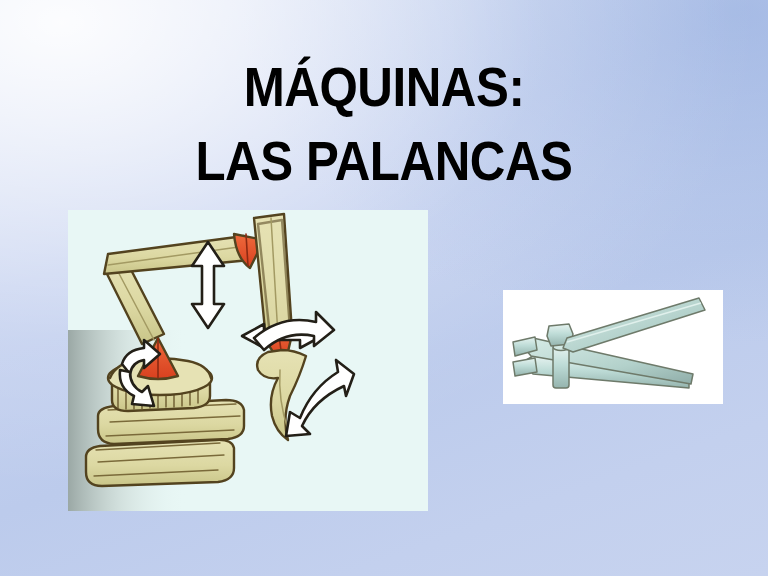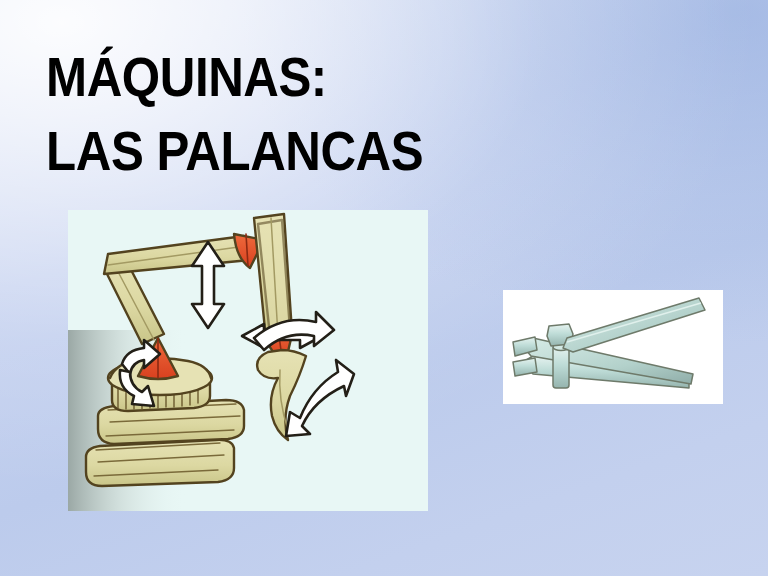--- a/index.html
+++ b/index.html
@@ -21,23 +21,23 @@
     background-image:
       radial-gradient(130% 115% at 8% 4%, rgba(255,255,255,0.92) 0%, rgba(255,255,255,0.55) 22%, rgba(255,255,255,0.12) 48%, rgba(255,255,255,0.00) 70%),
       radial-gradient(90% 80% at 96% 2%, rgba(140,168,220,0.55) 0%, rgba(150,176,224,0.25) 40%, rgba(255,255,255,0.00) 72%),
       linear-gradient(160deg, #dde4f6 0%, #c6d2f0 34%, #bccbec 60%, #c3d0ee 82%, #c7d3ef 100%);
   }
 
   
   .title-block {
     position: absolute;
     left: 0;
-    top: 40px;
+    top: 50px;
     width: 768px;
-    text-align: left;
+    text-align: center;
     color: #000000;
     font-weight: bold;
     letter-spacing: -0.5px;
   }
   .title-line {
     display: block;
     font-size: 56px;
     line-height: 1.33;
     transform: scaleX(0.88);
     transform-origin: center center;

